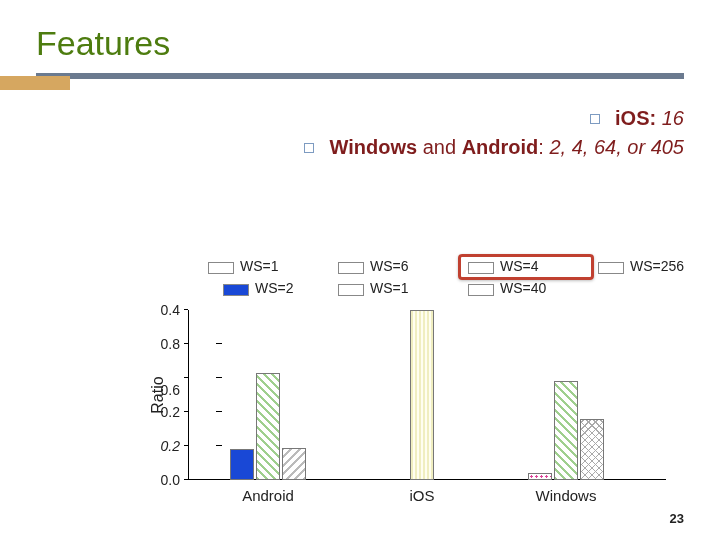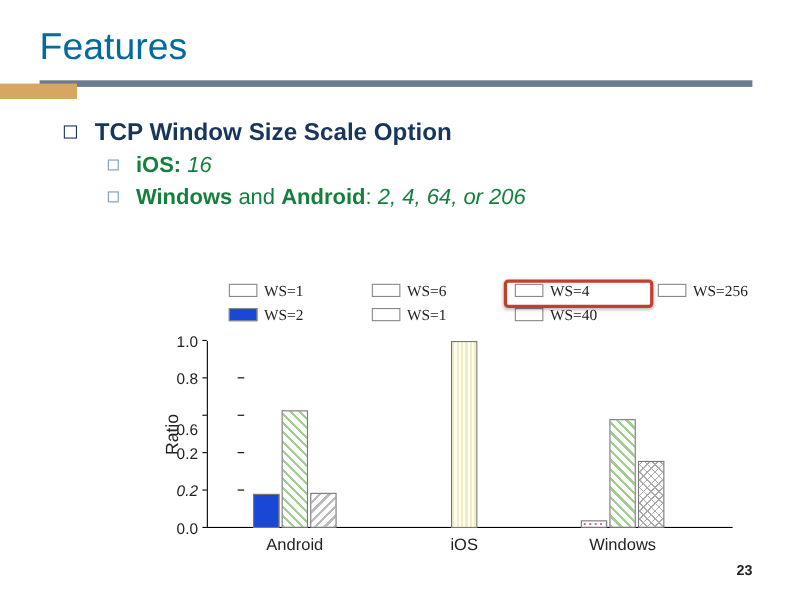--- a/index.html
+++ b/index.html
@@ -1,32 +1,32 @@
 <!DOCTYPE html>
 <html><head>
 <meta charset="utf-8">
 <style>
   html,body{margin:0;padding:0;width:720px;height:540px;background:#fff;font-family:"Segoe UI",Arial,sans-serif;color:#222;}
   .slide{position:relative;width:720px;height:540px;box-sizing:border-box;padding:24px 36px 0 36px;}
-  .title{font-size:34px;color:#0369a1;font-weight:400;margin:0 0 10px 0;}
+  .title{font-size:34px;color:#4d7c0f;font-weight:400;margin:0 0 10px 0;}
   .underline{height:6px;background:#6b7a8f;width:100%;}
   .underline-accent{position:absolute;left:0;top:76px;width:70px;height:14px;background:#d6a760;}
   .body{margin-top:28px;margin-left:22px;font-size:22px;color:#18355d;}
   .outline-list{list-style:none;padding:0;margin:0;}
   .bullet-box{display:inline-block;width:10px;height:10px;border:1px solid #18355d;margin-right:10px;vertical-align:1px;}
   .bullet-box.small{width:8px;height:8px;border-color:#7d9bc1;}
   .li1{font-weight:700;margin-bottom:4px;}
-  .sub{margin-left:40px;font-size:20px;color:#15803d;margin-top:6px;}
+  .sub{margin-left:40px;font-size:20px;color:#7f1d1d;margin-top:6px;text-align:right;}
   .sub .lbl{font-weight:700;}
   .sub .val{font-style:italic;}
   .footer-num{position:absolute;right:36px;bottom:14px;font-size:13px;color:#222;font-weight:700;}
   
   .chart-wrap{position:absolute;left:134px;top:256px;width:570px;height:260px;}
   .legend{position:absolute;top:0;left:54px;right:0;height:46px;font-size:14px;}
-  .legend-item{position:absolute;display:flex;align-items:flex-start;gap:6px;white-space:nowrap;font-family:Liberation Serif, serif;}
+  .legend-item{position:absolute;display:flex;align-items:flex-end;gap:6px;white-space:nowrap;}
   .swatch{width:26px;height:12px;border:1px solid #888;box-sizing:border-box;}
   .swatch.blank{background:#fff;}
   .highlight-box{position:absolute;border:3px solid #c04030;border-radius:4px;box-shadow:0 1px 3px rgba(0,0,0,.25);}
   .plot{position:absolute;left:54px;top:54px;width:478px;height:170px;}
   .y-axis{position:absolute;left:0;top:0;bottom:0;width:1px;background:#000;}
   .x-axis{position:absolute;left:0;right:0;bottom:0;height:1px;background:#000;}
   .ytick{position:absolute;left:-4px;width:4px;height:1px;background:#000;}
   .ylabel{position:absolute;right:486px;font-size:14px;text-align:right;width:40px;}
   .dash{position:absolute;width:6px;height:1px;background:#000;}
   .xlab{position:absolute;transform:translateX(-50%);font-size:15px;bottom:-24px;}
@@ -43,43 +43,39 @@
 </head>
 <body>
 
 <div class="slide">
   <h1 class="title">Features</h1>
   <div class="underline"></div>
   <div class="underline-accent"></div>
 
   <div class="body">
     <ul class="outline-list">
-      <li class="li1">
-        <span class="bullet-box"></span>
-        <span>TCP Window Size Scale Option</span>
-      </li>
       <li class="sub">
         <span class="bullet-box small"></span>
         <span class="lbl">iOS:</span>
         <span class="val">16</span>
       </li>
       <li class="sub">
         <span class="bullet-box small"></span>
-        <span class="lbl">Windows</span><span> and </span><span class="lbl">Android</span><span>: </span><span class="val">2, 4, 64, or 206</span>
+        <span class="lbl">Windows</span><span> and </span><span class="lbl">Android</span><span>: </span><span class="val">2, 4, 64, or 405</span>
       </li>
     </ul>
   </div>
 
   <div class="chart-wrap">
     <div class="legend">
       <div class="legend-item" style="left:20px;top:2px;">
           <span class="swatch blank"></span>
           <span>WS=1</span>
         </div>
-      <div class="legend-item" style="left:20px;top:24px;">
+      <div class="legend-item" style="left:35px;top:24px;">
           <span class="swatch pat-solid-blue"></span>
           <span>WS=2</span>
         </div>
       <div class="legend-item" style="left:150px;top:2px;">
           <span class="swatch blank"></span>
           <span>WS=6</span>
         </div>
       <div class="legend-item" style="left:150px;top:24px;">
           <span class="swatch blank"></span>
           <span>WS=1</span>
@@ -112,21 +108,21 @@
       <div class="ytick" style="bottom:68px;"></div>
         <div class="ylabel" style="bottom:60px;">0.2</div>
       <div class="dash" style="bottom:68px;left:28px;"></div>
       <div class="ytick" style="bottom:102px;"></div>
         <div class="ylabel" style="bottom:82px;">0.6</div>
       <div class="dash" style="bottom:102px;left:28px;"></div>
       <div class="ytick" style="bottom:136px;"></div>
         <div class="ylabel" style="bottom:128px;">0.8</div>
       <div class="dash" style="bottom:136px;left:28px;"></div>
       <div class="ytick" style="bottom:170px;"></div>
-        <div class="ylabel" style="bottom:162px;">1.0</div>
+        <div class="ylabel" style="bottom:162px;">0.4</div>
 
       <div class="bar pat-solid-blue" style="left:42px;height:31px;"></div>
       <div class="bar pat-diag1" style="left:68px;height:107px;"></div>
       <div class="bar pat-diag2" style="left:94px;height:32px;"></div>
       <div class="xlab" style="left:80px;">Android</div>
 
       <div class="bar pat-vstripe" style="left:222px;height:170px;"></div>
       <div class="xlab" style="left:234px;">iOS</div>
 
       <div class="bar pat-dots" style="left:340px;height:7px;"></div>

